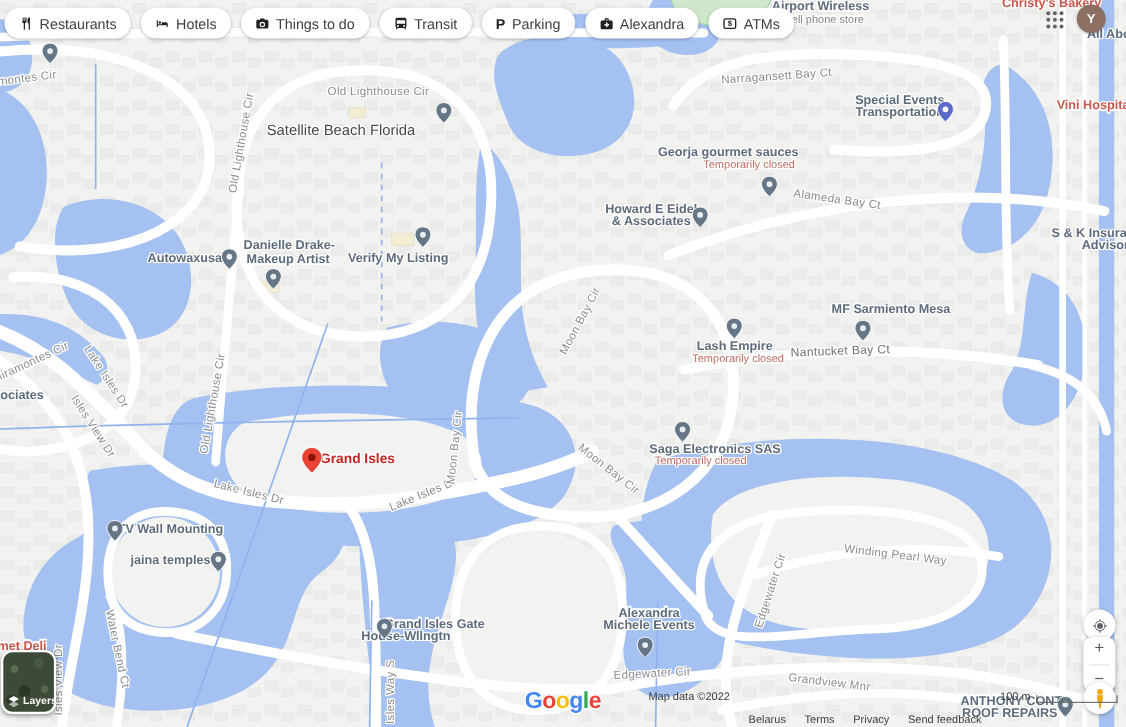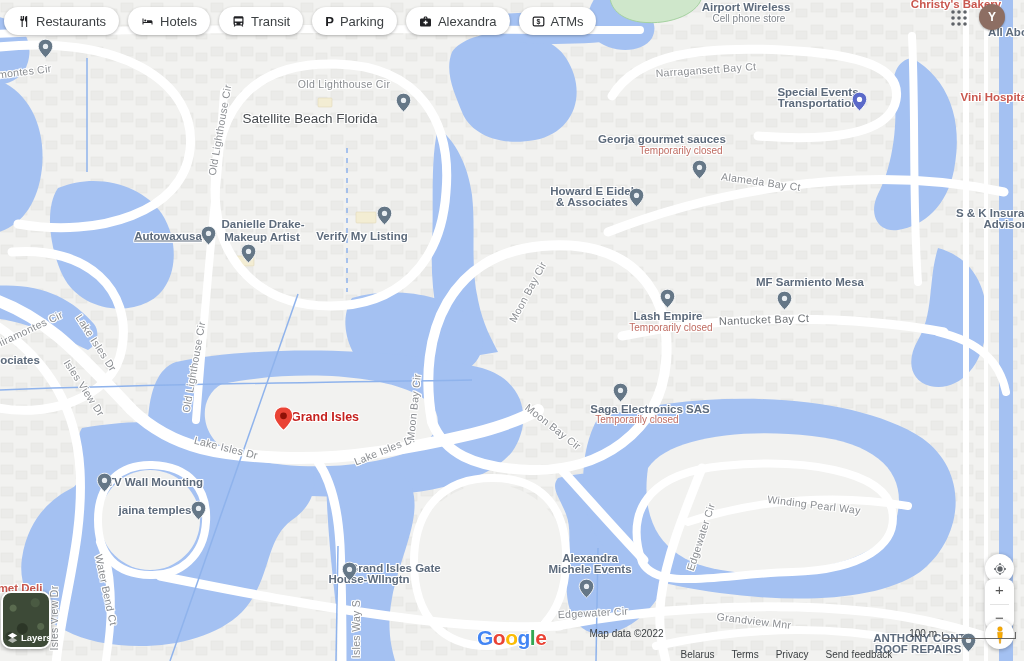--- a/index.html
+++ b/index.html
@@ -165,21 +165,21 @@
       <div class="mlabel poi" style="left: 818px; top: 92px; transform: translate(-50%, -50%) rotate(0deg);">Special Events</div>
       <div class="mlabel poi" style="left: 818px; top: 103px; transform: translate(-50%, -50%) rotate(0deg);">Transportation</div>
       <div class="mlabel food" style="left: 1002px; top: 97px; transform: translate(-50%, -50%) rotate(0deg);">Vini Hospitality</div>
       <div class="mlabel poi" style="left: 662px; top: 139px; transform: translate(-50%, -50%) rotate(0deg);">Georja gourmet sauces</div>
       <div class="mlabel closed" style="left: 681px; top: 150px; transform: translate(-50%, -50%) rotate(0deg);">Temporarily closed</div>
       <div class="mlabel road" style="left: 761px; top: 182px; transform: translate(-50%, -50%) rotate(8deg);">Alameda Bay Ct</div>
       <div class="mlabel poi" style="left: 592px; top: 191px; transform: translate(-50%, -50%) rotate(0deg);">Howard E Eidel</div>
       <div class="mlabel poi" style="left: 592px; top: 202px; transform: translate(-50%, -50%) rotate(0deg);">&amp; Associates</div>
       <div class="mlabel poi" style="left: 1000px; top: 213px; transform: translate(-50%, -50%) rotate(0deg);">S &amp; K Insurance</div>
       <div class="mlabel poi" style="left: 1008px; top: 224px; transform: translate(-50%, -50%) rotate(0deg);">Advisors</div>
-      <div class="mlabel poi" style="left: 168px; top: 236px; transform: translate(-50%, -50%) rotate(0deg); text-decoration: underline;">Autowaxusa</div>
+      <div class="mlabel poi" style="left: 168px; top: 236px; transform: translate(-50%, -50%) rotate(0deg);">Autowaxusa</div>
       <div class="mlabel poi" style="left: 263px; top: 224px; transform: translate(-50%, -50%) rotate(0deg);">Danielle Drake-</div>
       <div class="mlabel poi" style="left: 262px; top: 237px; transform: translate(-50%, -50%) rotate(0deg);">Makeup Artist</div>
       <div class="mlabel poi" style="left: 362px; top: 236px; transform: translate(-50%, -50%) rotate(0deg);">Verify My Listing</div>
       <div class="mlabel road" style="left: 220px; top: 130px; transform: translate(-50%, -50%) rotate(-80deg);">Old Lighthouse Cir</div>
       <div class="mlabel road" style="left: 194px; top: 367px; transform: translate(-50%, -50%) rotate(-80deg);">Old Lighthouse Cir</div>
       <div class="mlabel road" style="left: 28px; top: 330px; transform: translate(-50%, -50%) rotate(-25deg);">Miramontes Cir</div>
       <div class="mlabel poi" style="left: 20px; top: 360px; transform: translate(-50%, -50%) rotate(0deg);">ociates</div>
       <div class="mlabel road" style="left: 96px; top: 343px; transform: translate(-50%, -50%) rotate(57deg);">Lake Isles Dr</div>
       <div class="mlabel road" style="left: 84px; top: 388px; transform: translate(-50%, -50%) rotate(57deg);">Isles View Dr</div>
       <div class="mlabel dest" style="left: 325px; top: 417px; transform: translate(-50%, -50%) rotate(0deg);">Grand Isles</div>
@@ -292,20 +292,26 @@
       <span>Restaurants</span>
     </div>
     <div class="chip">
       <svg width="13" height="13" viewBox="0 0 13 13" fill="#202124">
         <path d="M1.5 3.5v6h1V8h8v1.5h1V6.8c0-.9-.7-1.6-1.6-1.6H6v1.9H2.5V3.5h-1zM4.3 6.6a1.1 1.1 0 100-2.2 1.1 1.1 0 000 2.2z"></path>
       </svg>
       <span>Hotels</span>
     </div>
     <div class="chip">
       <svg width="13" height="13" viewBox="0 0 13 13" fill="#202124">
+        <path fill-rule="evenodd" d="M4.9 1.8l-.7 1.1H2.4c-.8 0-1.4.6-1.4 1.4v5.2c0 .8.6 1.4 1.4 1.4h8.2c.8 0 1.4-.6 1.4-1.4V4.3c0-.8-.6-1.4-1.4-1.4H8.8l-.7-1.1H4.9zm1.6 3a2.5 2.5 0 110 5 2.5 2.5 0 010-5zm0 1a1.5 1.5 0 100 3 1.5 1.5 0 000-3z"></path>
+      </svg>
+      <span>Things to do</span>
+    </div>
+    <div class="chip">
+      <svg width="13" height="13" viewBox="0 0 13 13" fill="#202124">
         <path fill-rule="evenodd" d="M3.1 1.2c-.9 0-1.6.7-1.6 1.6v6c0 .6.3 1 .8 1.3l-.5 1.4h1.2l.4-1.1h6.2l.4 1.1h1.2l-.5-1.4c.5-.2.8-.7.8-1.3v-6c0-.9-.7-1.6-1.6-1.6H3.1zm-.4 2.2h7.6v3.2H2.7V3.4zm1 4.4a.9.9 0 110 1.8.9.9 0 010-1.8zm5.6 0a.9.9 0 110 1.8.9.9 0 010-1.8z"></path>
       </svg>
       <span>Transit</span>
     </div>
     <div class="chip">
       <span class="picon">P</span>
       <span>Parking</span>
     </div>
     <div class="chip">
       <svg width="13" height="13" viewBox="0 0 13 13" fill="#202124">

